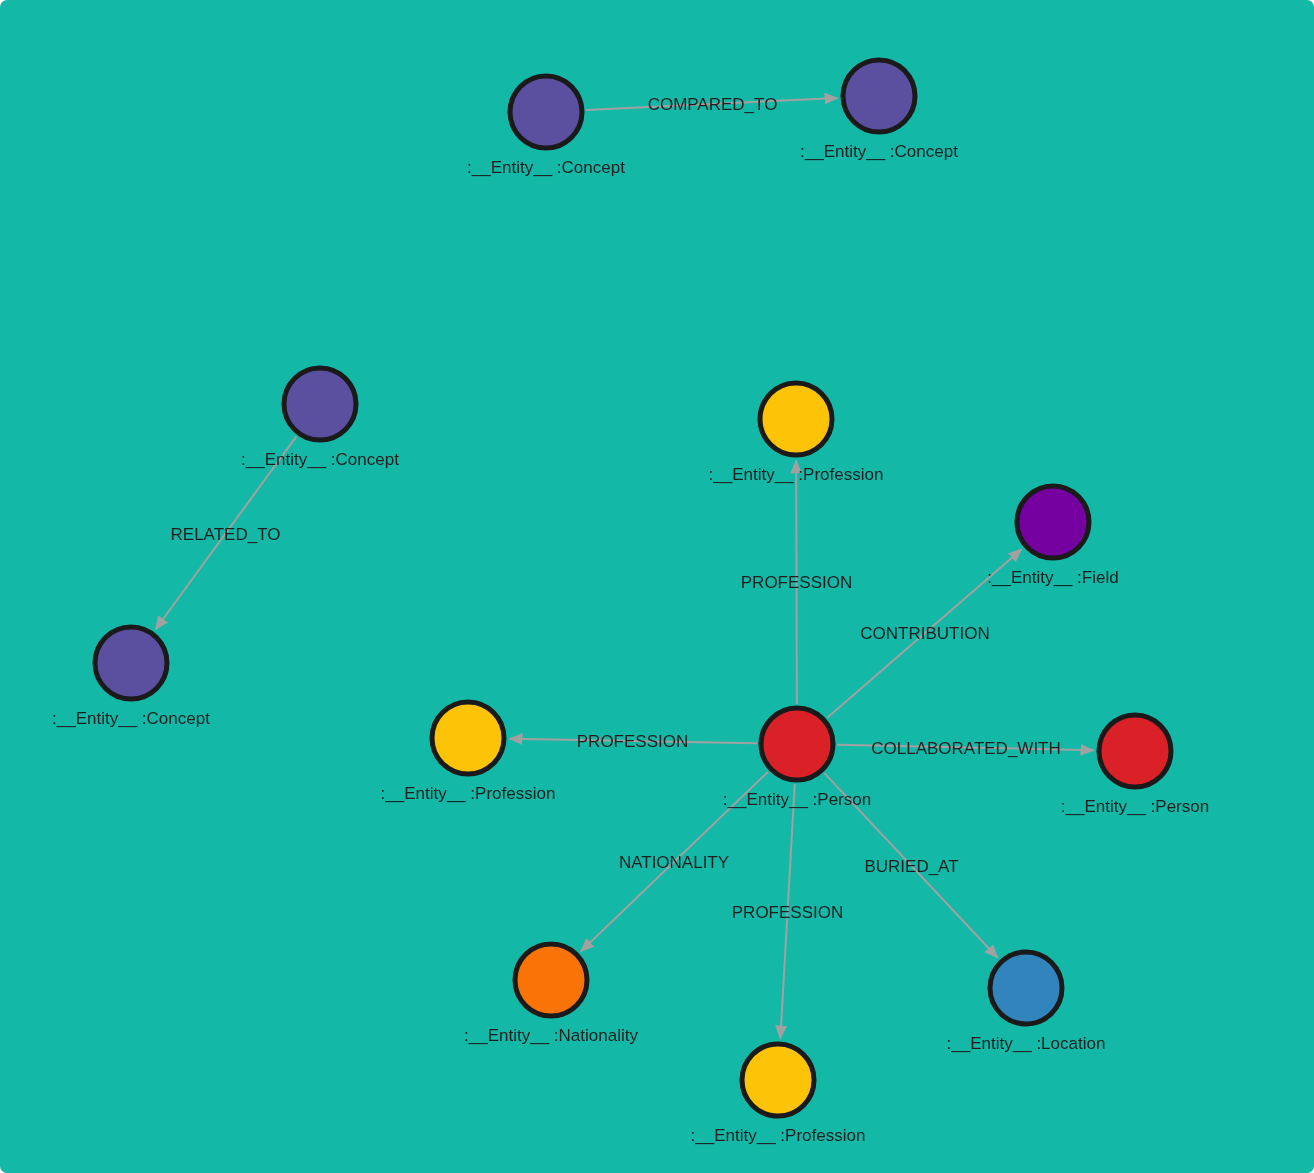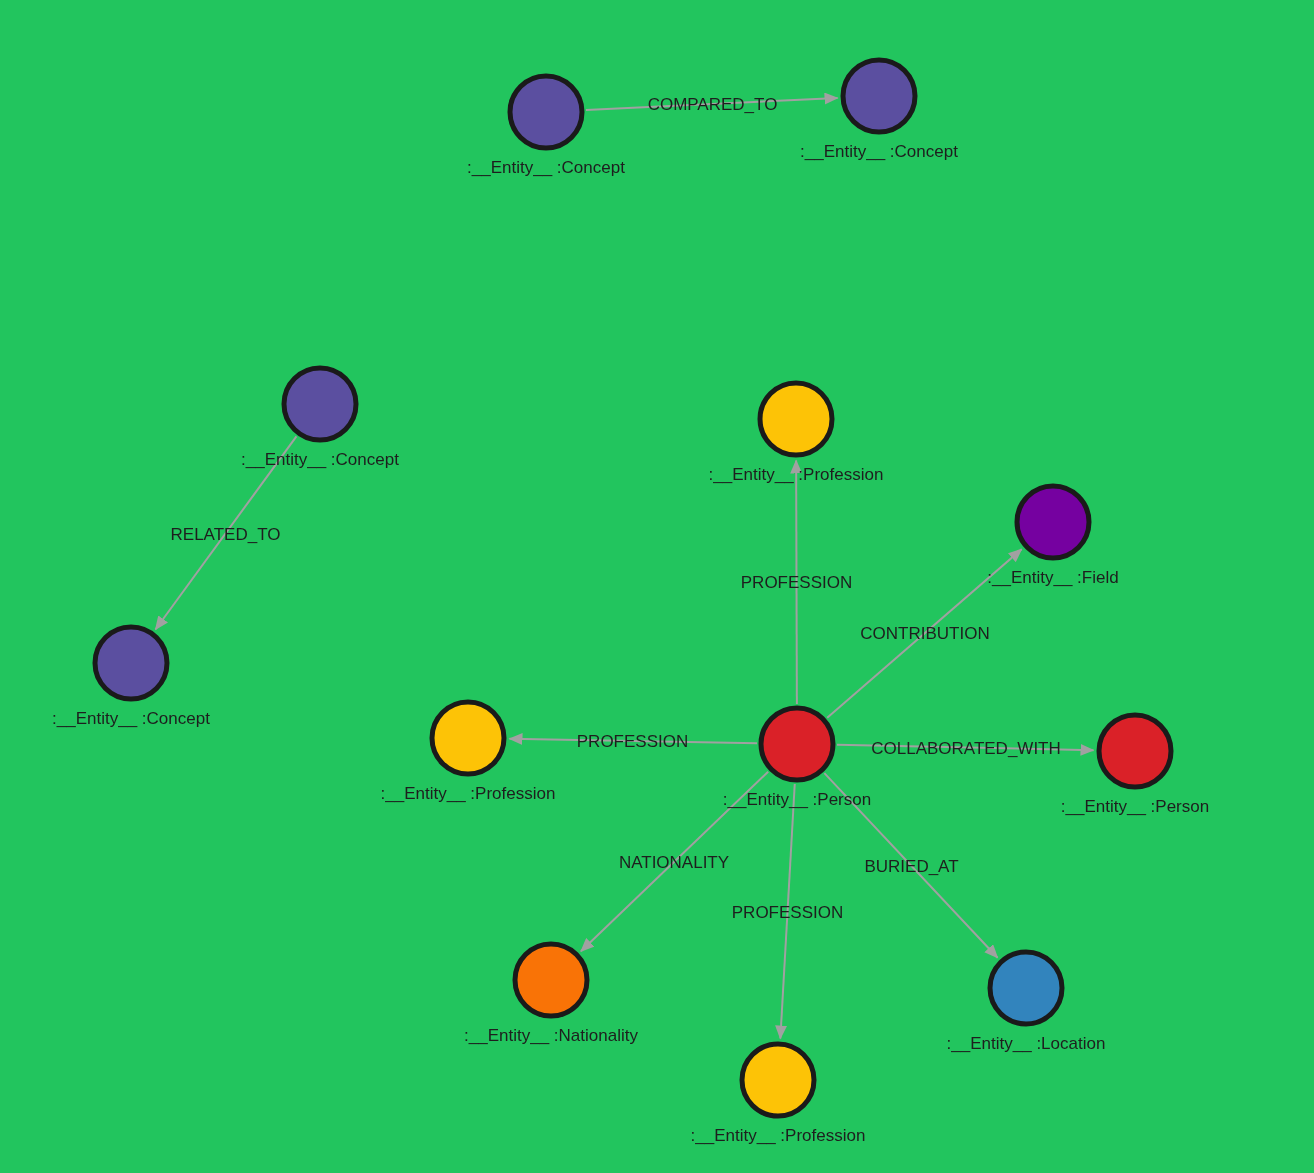--- a/index.html
+++ b/index.html
@@ -5,22 +5,23 @@
   html, body {
     margin: 0;
     padding: 0;
     background: #ffffff;
     font-family: "Liberation Sans", sans-serif;
   }
   .graph-canvas {
     position: relative;
     width: 1314px;
     height: 1173px;
-    background: #22c55e;
+    background: #14b8a6;
     overflow: hidden;
+    border-radius: 7px;
   }
   .node-label {
     font-family: "Liberation Sans", sans-serif;
     font-size: 17px;
     fill: #1e1e1e;
   }
   .edge-label {
     font-family: "Liberation Sans", sans-serif;
     font-size: 17px;
     fill: #1e1e1e;

